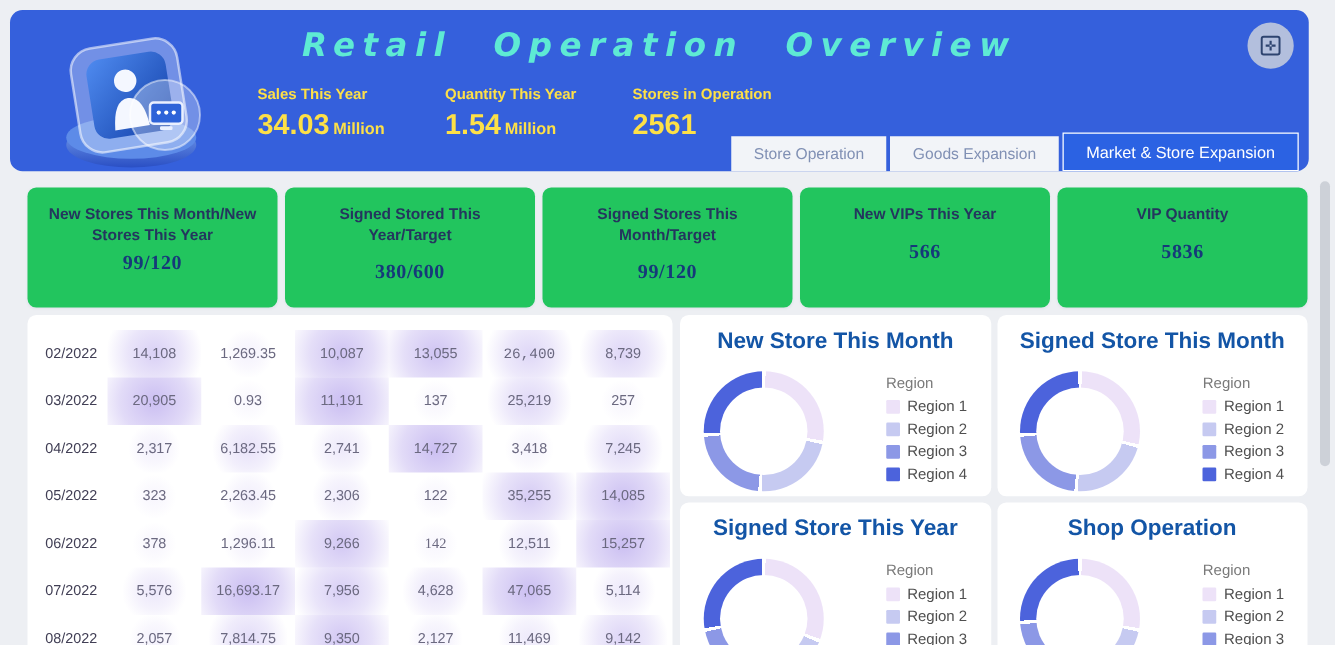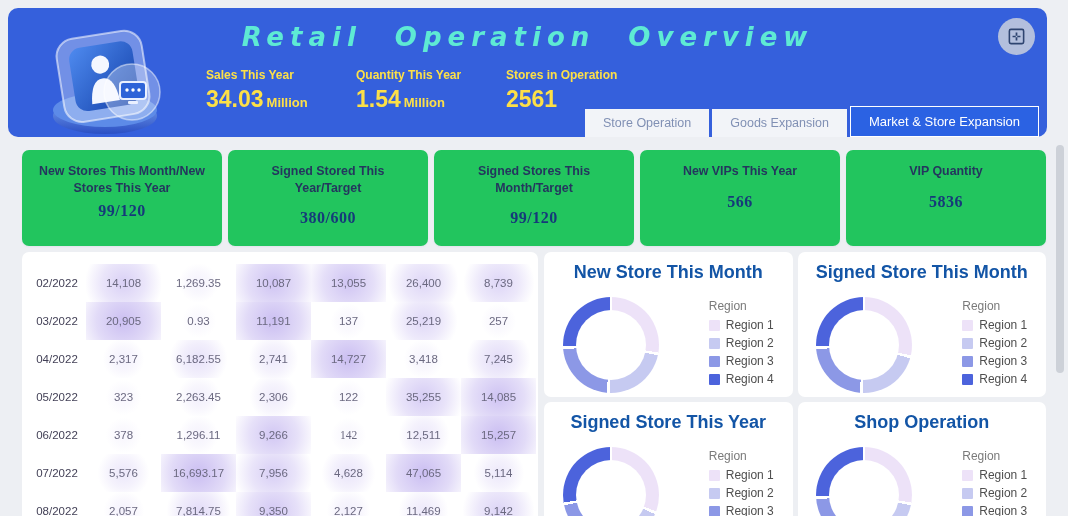--- a/index.html
+++ b/index.html
@@ -160,21 +160,21 @@
   <div class="main">
     <div class="table-card">
       <table>
           <tbody id="heat-tbody">
             <tr>
               <td class="month">02/2022</td>
               <td class="val" style="background-image: radial-gradient(circle, rgba(141, 114, 226, 0.33) 0%, rgba(141, 114, 226, 0.18) 40%, rgba(141, 114, 226, 0) 72%); background-size: 76px 76px;">14,108</td>
               <td class="val" style="background-image: radial-gradient(circle, rgba(141, 114, 226, 0.09) 0%, rgba(141, 114, 226, 0.05) 40%, rgba(141, 114, 226, 0) 72%); background-size: 39px 39px;">1,269.35</td>
               <td class="val" style="background-image: radial-gradient(circle, rgba(141, 114, 226, 0.42) 0%, rgba(141, 114, 226, 0.23) 40%, rgba(141, 114, 226, 0) 72%); background-size: 90px 90px;">10,087</td>
               <td class="val" style="background-image: radial-gradient(circle, rgba(141, 114, 226, 0.416) 0%, rgba(141, 114, 226, 0.227) 40%, rgba(141, 114, 226, 0) 72%); background-size: 89px 89px;">13,055</td>
-              <td class="val" style="background-image: radial-gradient(circle, rgba(141, 114, 226, 0.282) 0%, rgba(141, 114, 226, 0.157) 40%, rgba(141, 114, 226, 0) 72%); background-size: 69px 69px;">26,400</td>
+              <td class="val" style="background-image: radial-gradient(circle, rgba(141, 114, 226, 0.282) 0%, rgba(141, 114, 226, 0.157) 40%, rgba(141, 114, 226, 0) 72%); background-size: 69px 69px; font-family: Liberation Mono, monospace;">26,400</td>
               <td class="val" style="background-image: radial-gradient(circle, rgba(141, 114, 226, 0.29) 0%, rgba(141, 114, 226, 0.16) 40%, rgba(141, 114, 226, 0) 72%); background-size: 70px 70px;">8,739</td>
             </tr>
             <tr>
               <td class="month">03/2022</td>
               <td class="val" style="background-image: radial-gradient(circle, rgba(141, 114, 226, 0.46) 0%, rgba(141, 114, 226, 0.255) 40%, rgba(141, 114, 226, 0) 72%); background-size: 96px 96px;">20,905</td>
               <td class="val" style="background-image: radial-gradient(circle, rgba(141, 114, 226, 0.06) 0%, rgba(141, 114, 226, 0.03) 40%, rgba(141, 114, 226, 0) 72%); background-size: 34px 34px;">0.93</td>
               <td class="val" style="background-image: radial-gradient(circle, rgba(141, 114, 226, 0.46) 0%, rgba(141, 114, 226, 0.255) 40%, rgba(141, 114, 226, 0) 72%); background-size: 96px 96px;">11,191</td>
               <td class="val" style="background-image: radial-gradient(circle, rgba(141, 114, 226, 0.063) 0%, rgba(141, 114, 226, 0.035) 40%, rgba(141, 114, 226, 0) 72%); background-size: 35px 35px;">137</td>
               <td class="val" style="background-image: radial-gradient(circle, rgba(141, 114, 226, 0.275) 0%, rgba(141, 114, 226, 0.153) 40%, rgba(141, 114, 226, 0) 72%); background-size: 67px 67px;">25,219</td>
               <td class="val" style="background-image: radial-gradient(circle, rgba(141, 114, 226, 0.067) 0%, rgba(141, 114, 226, 0.035) 40%, rgba(141, 114, 226, 0) 72%); background-size: 35px 35px;">257</td>

